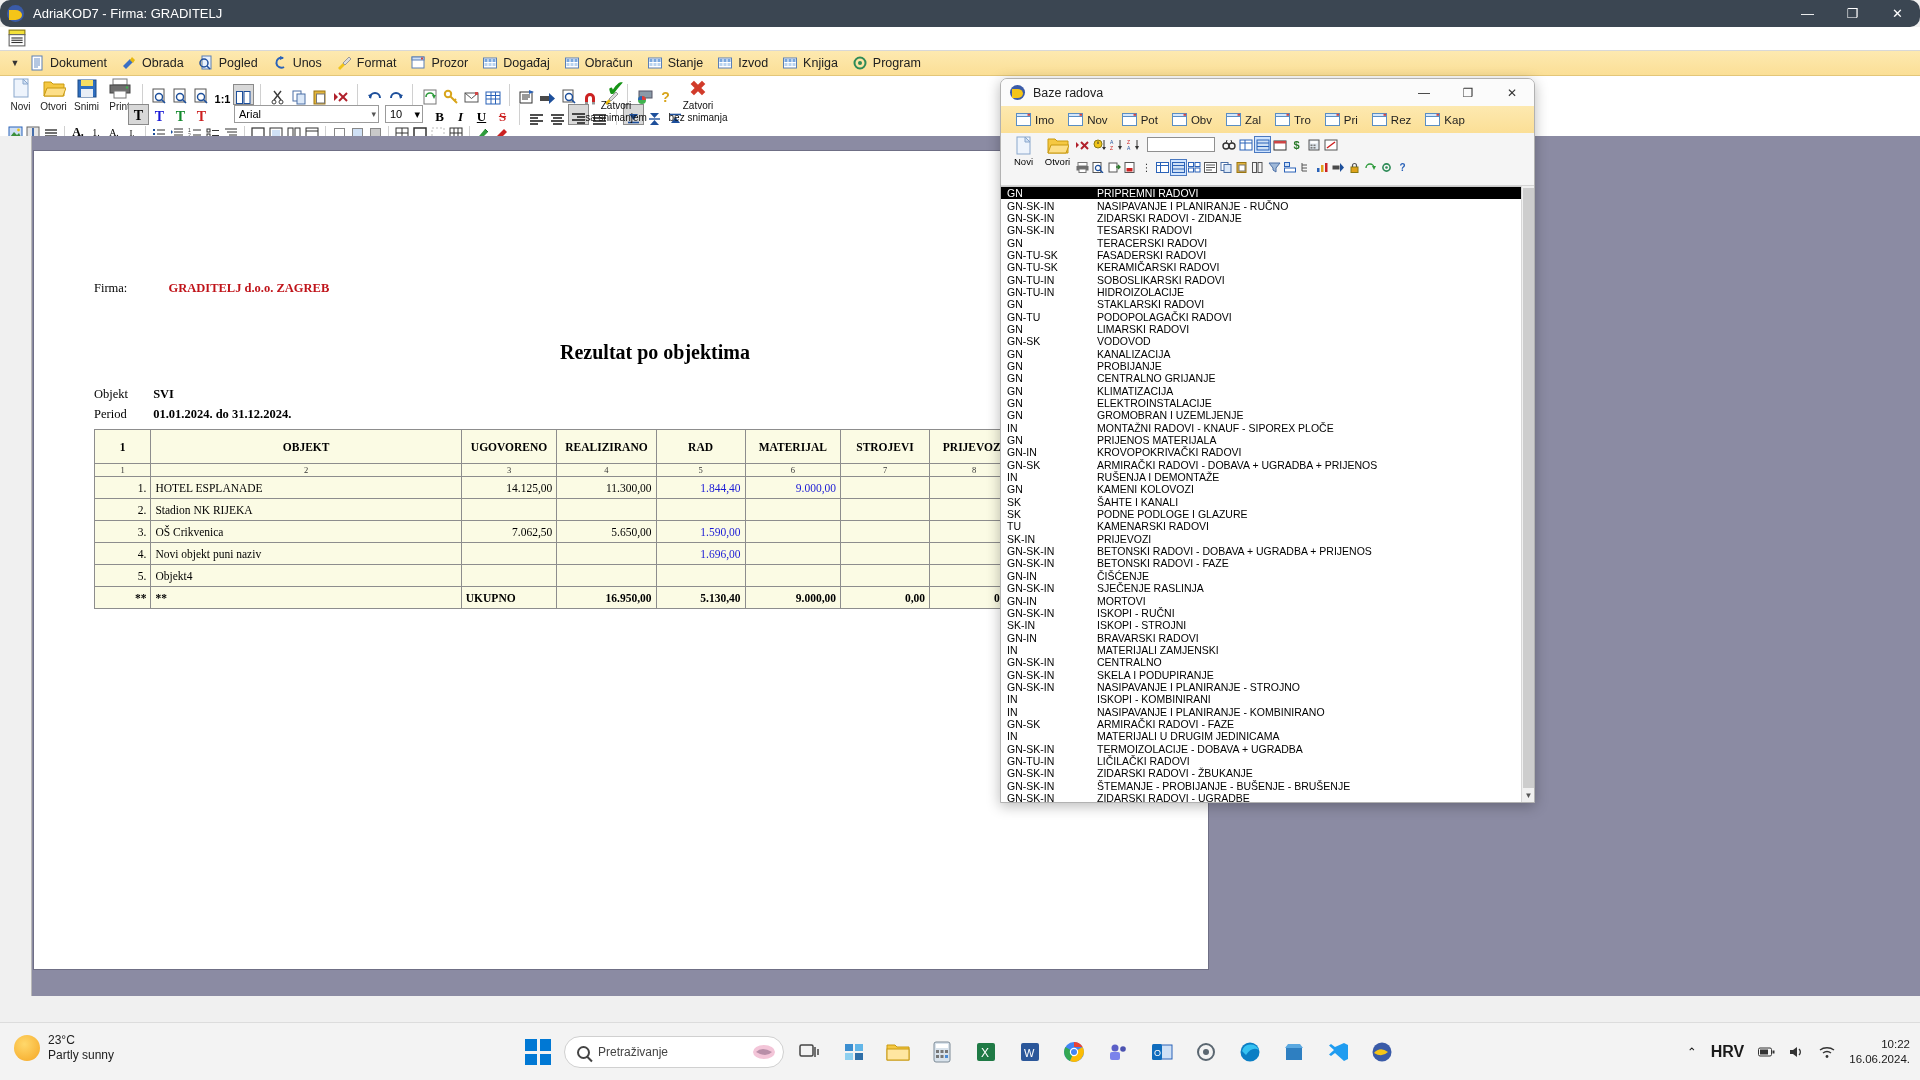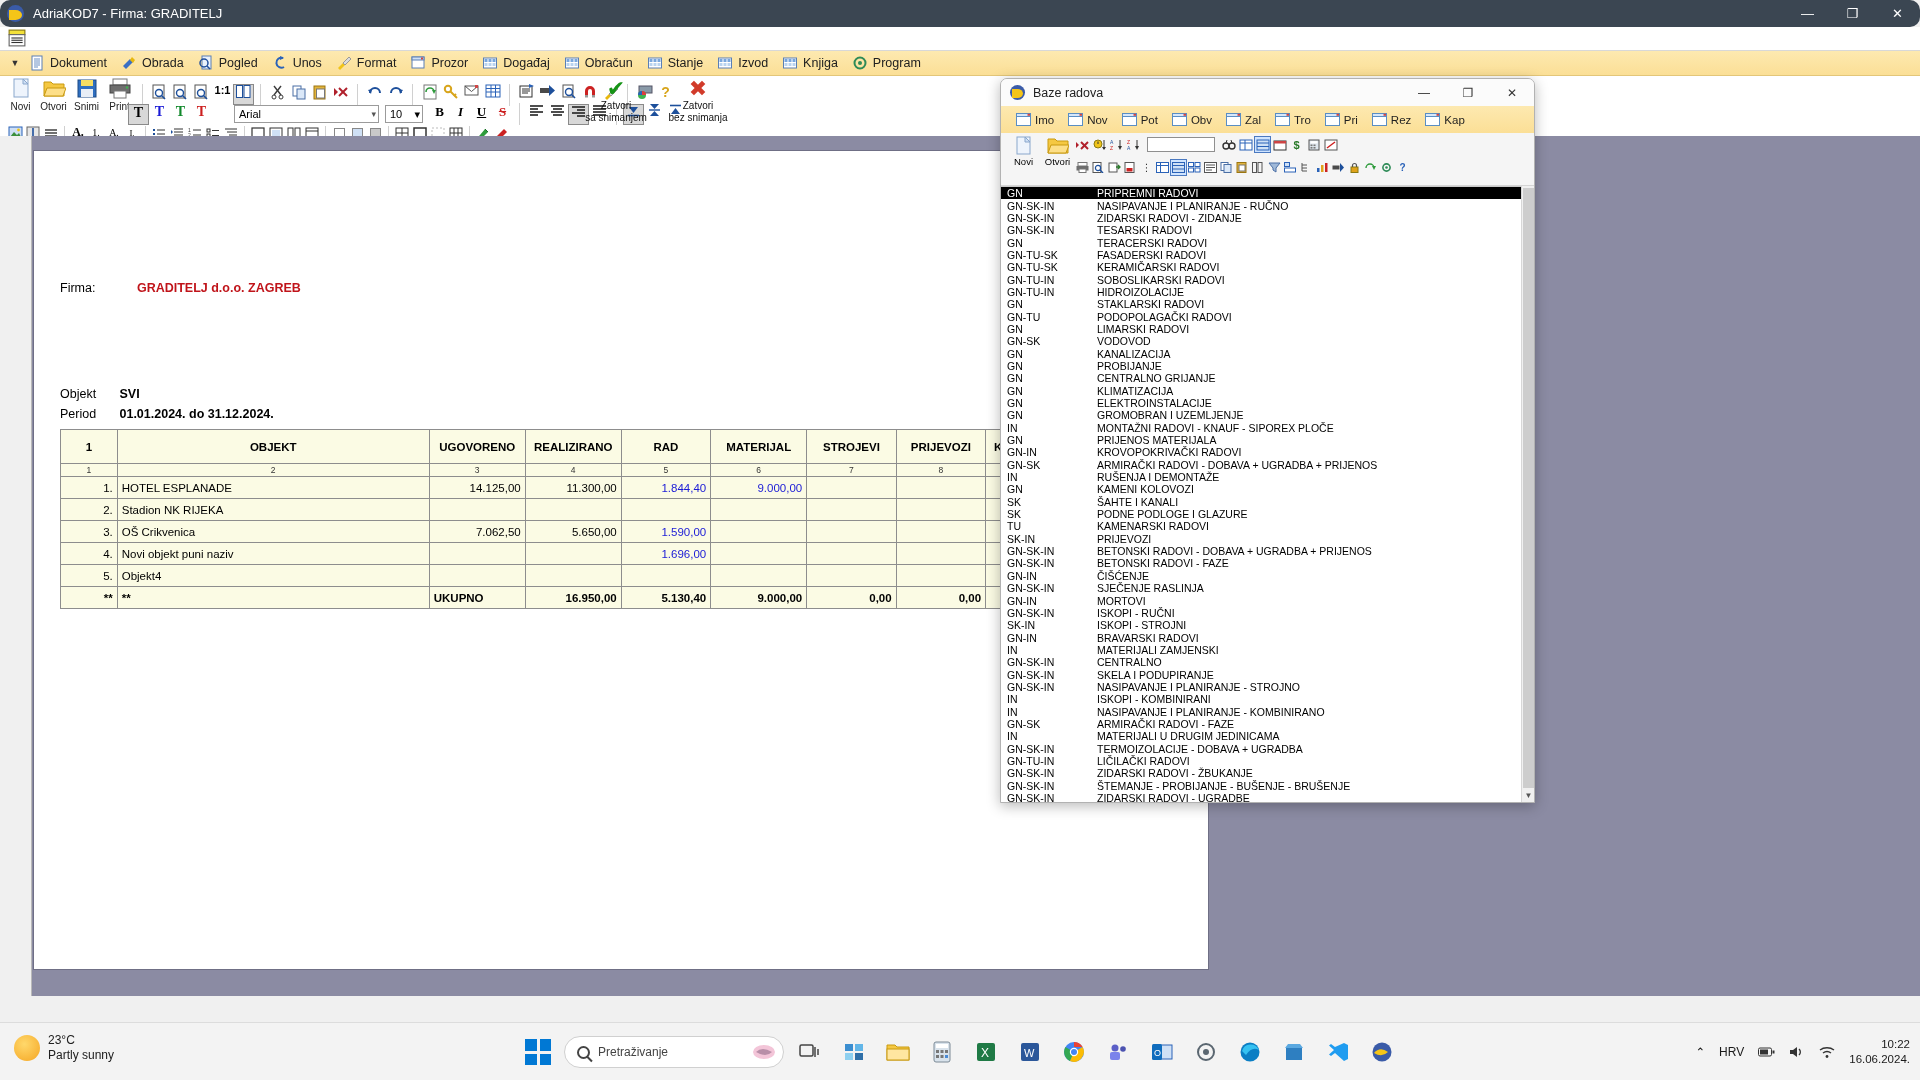--- a/index.html
+++ b/index.html
@@ -45,21 +45,21 @@
 
   
   .toolbars { background:#ffffff; border-bottom:1px solid #cfcfcf; height:62px; position:relative; }
   .tb-row { display:flex; align-items:center; position:absolute; left:0; }
   .tb-row.r1 { top:2px; height:33px; }
   .tb-row.r2 { top:28px; height:20px; }
   .tb-row.r3 { top:48px; height:17px; }
   .bigbtn { width:33px; display:flex; flex-direction:column; align-items:center; font-size:10px; color:#222; cursor:default; }
   .bigbtn .lbl { margin-top:1px; font-size:10px; }
   .sep { width:1px; height:22px; background:#d0d0d0; margin:0 6px; }
-  .tbtn { width:21px; height:21px; display:flex; align-items:flex-start; justify-content:center; cursor:default; }
+  .tbtn { width:21px; height:21px; display:flex; align-items:flex-end; justify-content:center; cursor:default; }
   .tbtn.on { background:#d8d8d8; border:1px solid #8a8a8a; }
   .tbtn-sm { width:18px; height:16px; display:flex; align-items:center; justify-content:center; cursor:default; }
   .fontbox { width:145px; height:18px; border:1px solid #9b9b9b; background:#fff; font-size:11px;
              display:flex; align-items:center; padding:0 2px 0 4px; }
   .fontbox .v { flex:1; }
   .fontbox .cv { font-size:9px; color:#555; }
   .sizebox { width:38px; height:18px; border:1px solid #9b9b9b; background:#fff; font-size:11px;
              display:flex; align-items:center; padding:0 2px 0 4px; }
   .sizebox .v { flex:1; }
   .tT { font-weight:bold; font-family:"Liberation Serif", serif; font-size:14px; }
@@ -70,21 +70,21 @@
   .cbtn .g-green { color:#169416; }
   .cbtn .g-red { color:#d13b2a; }
 
   
   #workspace { position:absolute; left:0; top:136px; width:1920px; height:860px; background:#8b8ba3; }
   #doc-scroll-l { position:absolute; left:0; top:0; width:32px; height:100%; background:#f0f0f0; border-right:1px solid #b9b9b9;}
   #page {
     position:absolute; left:33px; top:14px; width:1176px; height:820px;
     background:#ffffff; border:1px solid #6f6f85;
   }
-  .pg-inner { position:relative; width:100%; height:100%; font-family:Liberation Sans, sans-serif; }
+  .pg-inner { position:relative; width:100%; height:100%; font-family:Liberation Serif, serif;margin-left:34px; }
   .firma-row { position:absolute; left:26px; top:130px; font-size:12.5px; font-weight:bold; }
   .firma-lbl { color:#000; font-weight:normal; }
   .firma-val { color:#c0141a; margin-left:38px; font-weight:bold; }
   .place-date { position:absolute; right:30px; top:152px; font-size:12.5px; color:#000; }
   .doc-title { position:absolute; left:0; right:0; top:190px; text-align:center; font-size:20px; font-weight:bold; }
   .meta { position:absolute; left:26px; font-size:12.5px; }
   .meta.m1 { top:236px; }
   .meta.m2 { top:256px; }
   .meta .k { display:inline-block; width:56px; }
   .meta .v { font-weight:bold; }
@@ -153,21 +153,21 @@
   .winlogo { width:26px; height:26px; display:grid; grid-template-columns:1fr 1fr; grid-template-rows:1fr 1fr; gap:3px; }
   .winlogo i { background:#0078d4; display:block; }
   .searchbox { width:220px; height:32px; border-radius:17px; background:#ffffff; border:1px solid #d0d0d0;
                display:flex; align-items:center; padding:0 6px 0 12px; gap:8px; font-size:12px; color:#444; position:relative; }
   .searchbox .mag { width:13px; height:13px; border:2px solid #444; border-radius:50%; position:relative; flex:none;}
   .searchbox .mag::after { content:""; position:absolute; right:-5px; bottom:-3px; width:7px; height:2px; background:#444; transform:rotate(45deg); }
   .searchbox .ph { flex:1; }
   .tb-ico { width:36px; height:36px; display:flex; align-items:center; justify-content:center; }
   .tray { position:absolute; right:10px; top:0; height:58px; display:flex; align-items:center; gap:14px; font-size:11.5px; color:#1a1a1a; }
   .tray .clock { text-align:right; line-height:1.3; font-size:11.5px; }
-  .tray .lang { font-size:12px; }
+  .tray .lang { font-size:16px;font-weight:bold; }
 </style>
 </head>
 <body>
 
 <div id="app-window">
 
   <div class="titlebar">
     <span class="logo">
         <i class="c1"></i>
         <i class="c2"></i>
@@ -781,20 +781,21 @@
     <div id="page">
       <div class="pg-inner">
 
         <div class="firma-row">
           <span class="firma-lbl">Firma:</span>
           <span class="firma-val">GRADITELJ d.o.o. ZAGREB</span>
         </div>
 
         <div class="place-date">ZAGREB, 16.06.2024.</div>
 
+        <div class="doc-title">Rezultat po objektima</div>
 
         <div class="meta m1">
           <span class="k">Objekt</span>
           <span class="v">SVI</span>
         </div>
         <div class="meta m2">
           <span class="k">Period</span>
           <span class="v">01.01.2024. do 31.12.2024.</span>
         </div>
 

